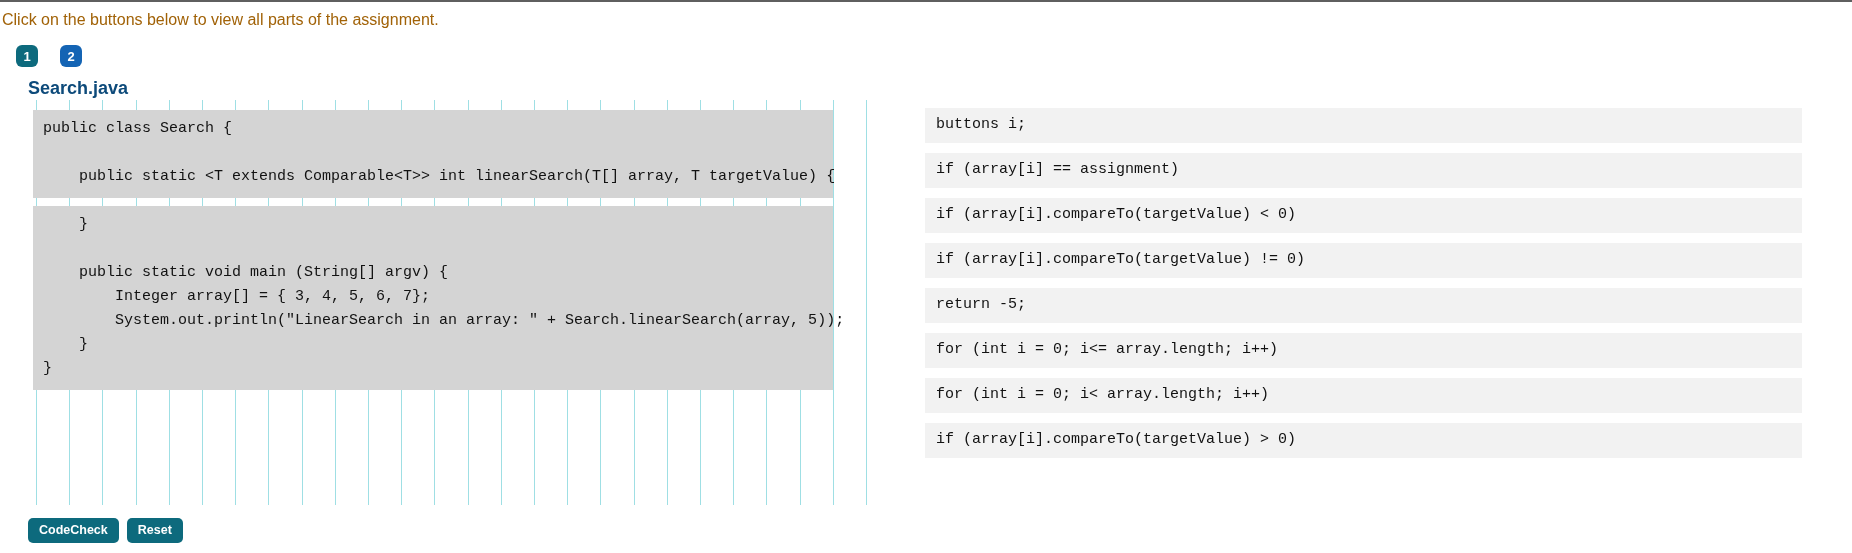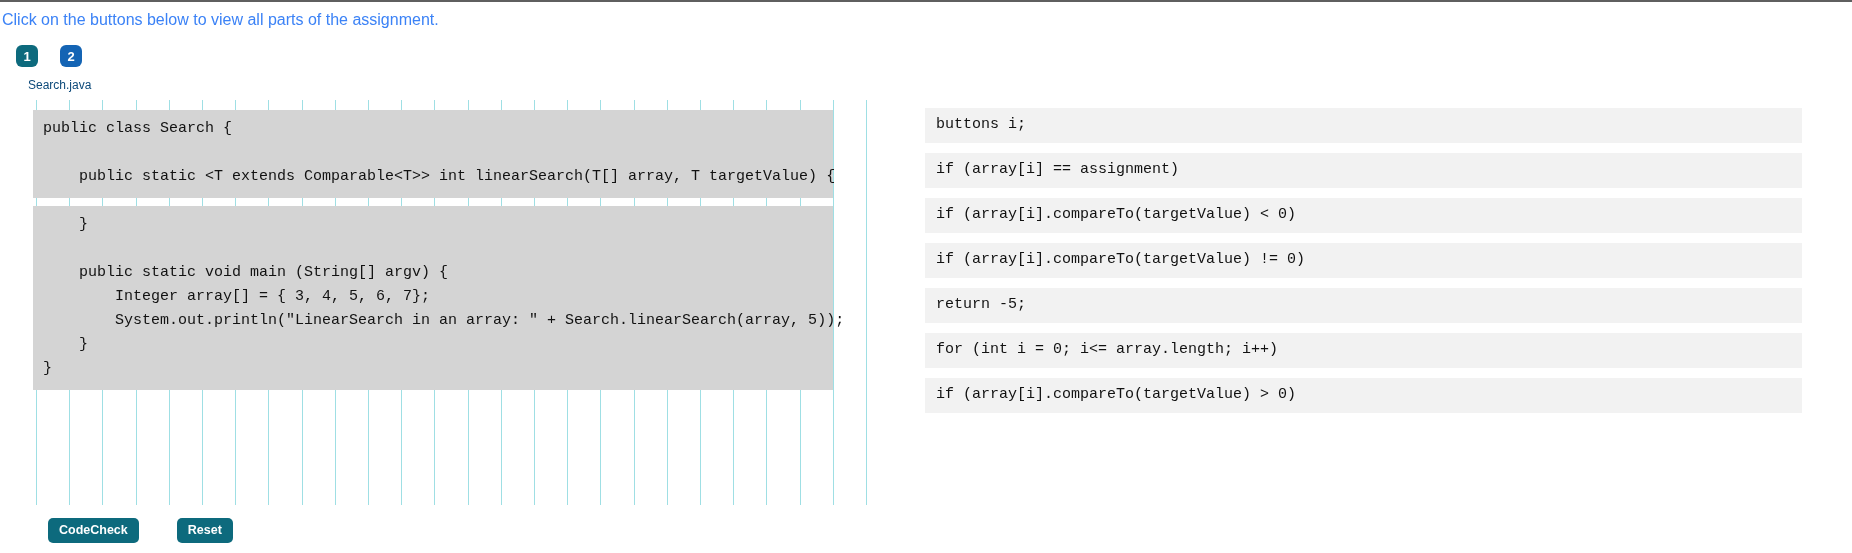--- a/index.html
+++ b/index.html
@@ -22,21 +22,21 @@
     width: 1852px;
     height: 2px;
     background: #5f5f5f;
   }
   .instruction {
     position: absolute;
     top: 10px;
     left: 2px;
     font-size: 16px;
     line-height: 20px;
-    color: #3b82f6;
+    color: #a16207;
     white-space: nowrap;
   }
   
   .parts-row {
     position: absolute;
     top: 45px;
     left: 16px;
     display: flex;
     align-items: flex-start;
     gap: 22px;
@@ -56,22 +56,22 @@
     padding: 0;
     font-family: "Liberation Sans", sans-serif;
   }
   .part-btn.active { background: #0d6a7d; }
   .part-btn.inactive { background: #1464b4; }
 
   .file-label {
     position: absolute;
     top: 78px;
     left: 28px;
-    font-size: 12px;
-    font-weight: normal;
+    font-size: 18px;
+    font-weight: bold;
     color: #0d4a7a;
     white-space: nowrap;
   }
 
   
   .work-area {
     position: absolute;
     top: 100px;
     left: 0;
     width: 1852px;
@@ -132,23 +132,23 @@
     white-space: pre;
     padding: 6px 0 7px 11px;
     margin-bottom: 10px;
     cursor: move;
   }
 
   
   .actions {
     position: absolute;
     top: 518px;
-    left: 48px;
+    left: 28px;
     display: flex;
-    gap: 38px;
+    gap: 8px;
   }
   .action-btn {
     background: #0d6a7d;
     color: #ffffff;
     border: none;
     border-radius: 5px;
     font-family: "Liberation Sans", sans-serif;
     font-size: 12.5px;
     font-weight: bold;
     padding: 5px 11px 6px 11px;
@@ -189,20 +189,21 @@
     </div>
   </div>
 
   <div class="choices">
     <div class="choice">buttons i;</div>
     <div class="choice">if (array[i] == assignment)</div>
     <div class="choice">if (array[i].compareTo(targetValue) &lt; 0)</div>
     <div class="choice">if (array[i].compareTo(targetValue) != 0)</div>
     <div class="choice">return -5;</div>
     <div class="choice">for (int i = 0; i&lt;= array.length; i++)</div>
+    <div class="choice">for (int i = 0; i&lt; array.length; i++)</div>
     <div class="choice">if (array[i].compareTo(targetValue) &gt; 0)</div>
   </div>
 
 </div>
 
 <div class="actions">
   <button class="action-btn">CodeCheck</button>
   <button class="action-btn">Reset</button>
 </div>
 

